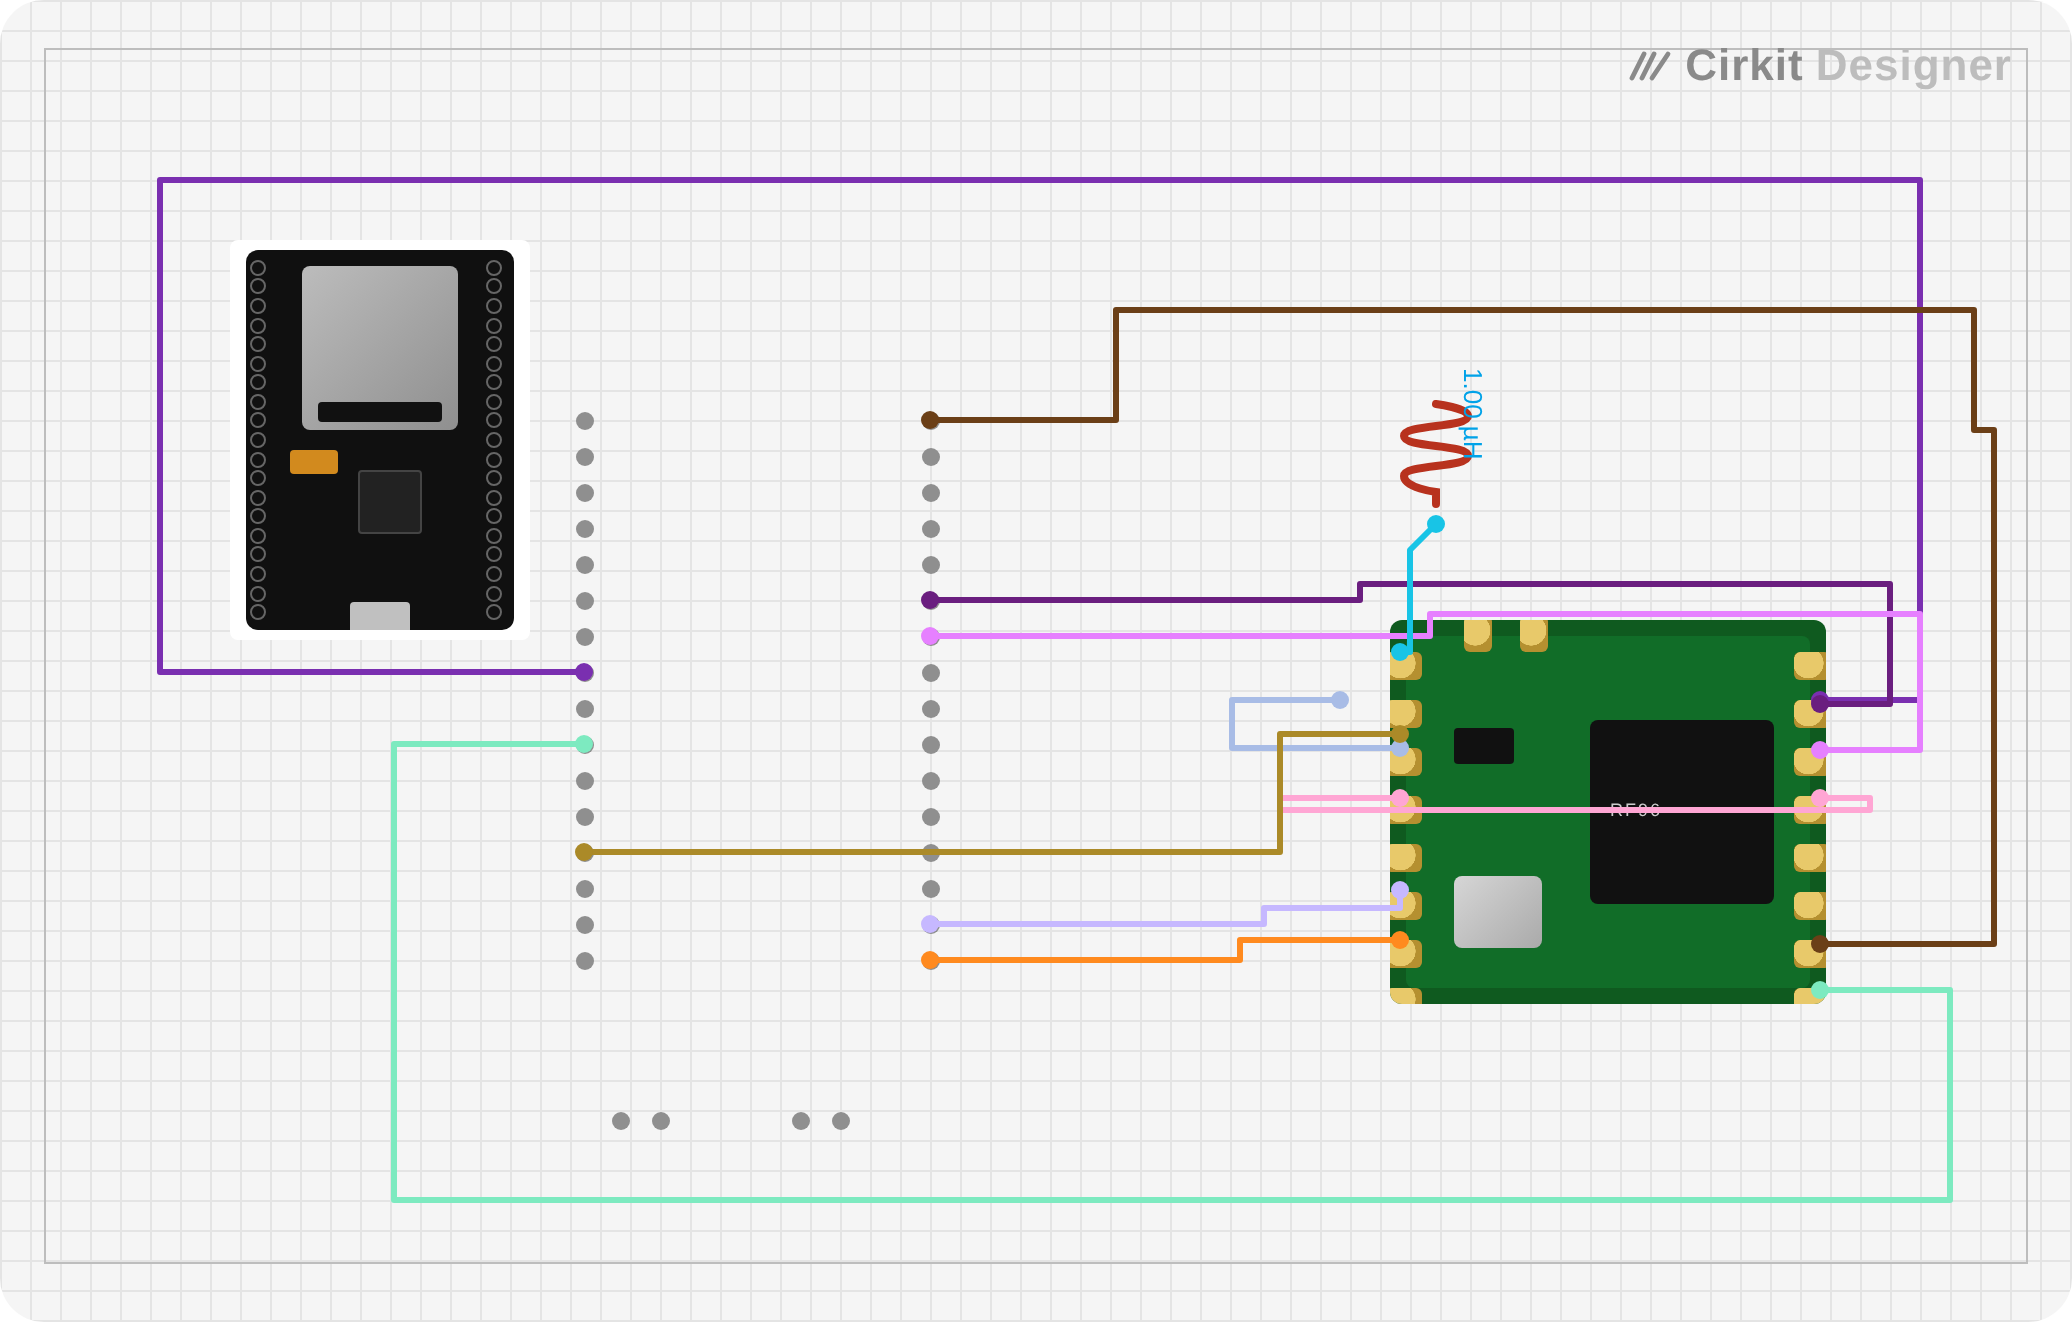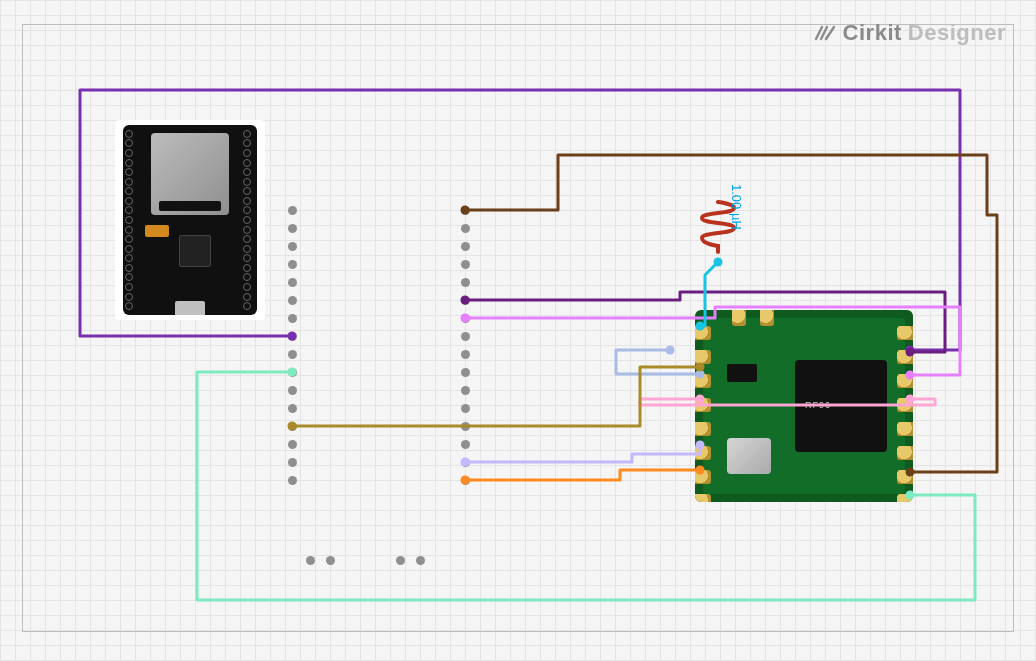--- a/index.html
+++ b/index.html
@@ -8,20 +8,21 @@
     position: relative;
     width: 1036px;
     height: 661px;
     background-color: #f5f5f5;
     background-image:
       linear-gradient(#e4e4e4 1px, transparent 1px),
       linear-gradient(90deg, #e4e4e4 1px, transparent 1px),
       linear-gradient(#d8d8d8 1px, transparent 1px),
       linear-gradient(90deg, #d8d8d8 1px, transparent 1px);
     background-size: 15px 15px, 15px 15px, 75px 75px, 75px 75px;
+    border-radius: 22px;
   }
   .border-frame {
     position: absolute;
     inset: 24px 22px 29px 22px;
     border: 1px solid #bdbdbd;
     pointer-events: none;
   }
   .logo {
     position: absolute;
     top: 20px;

